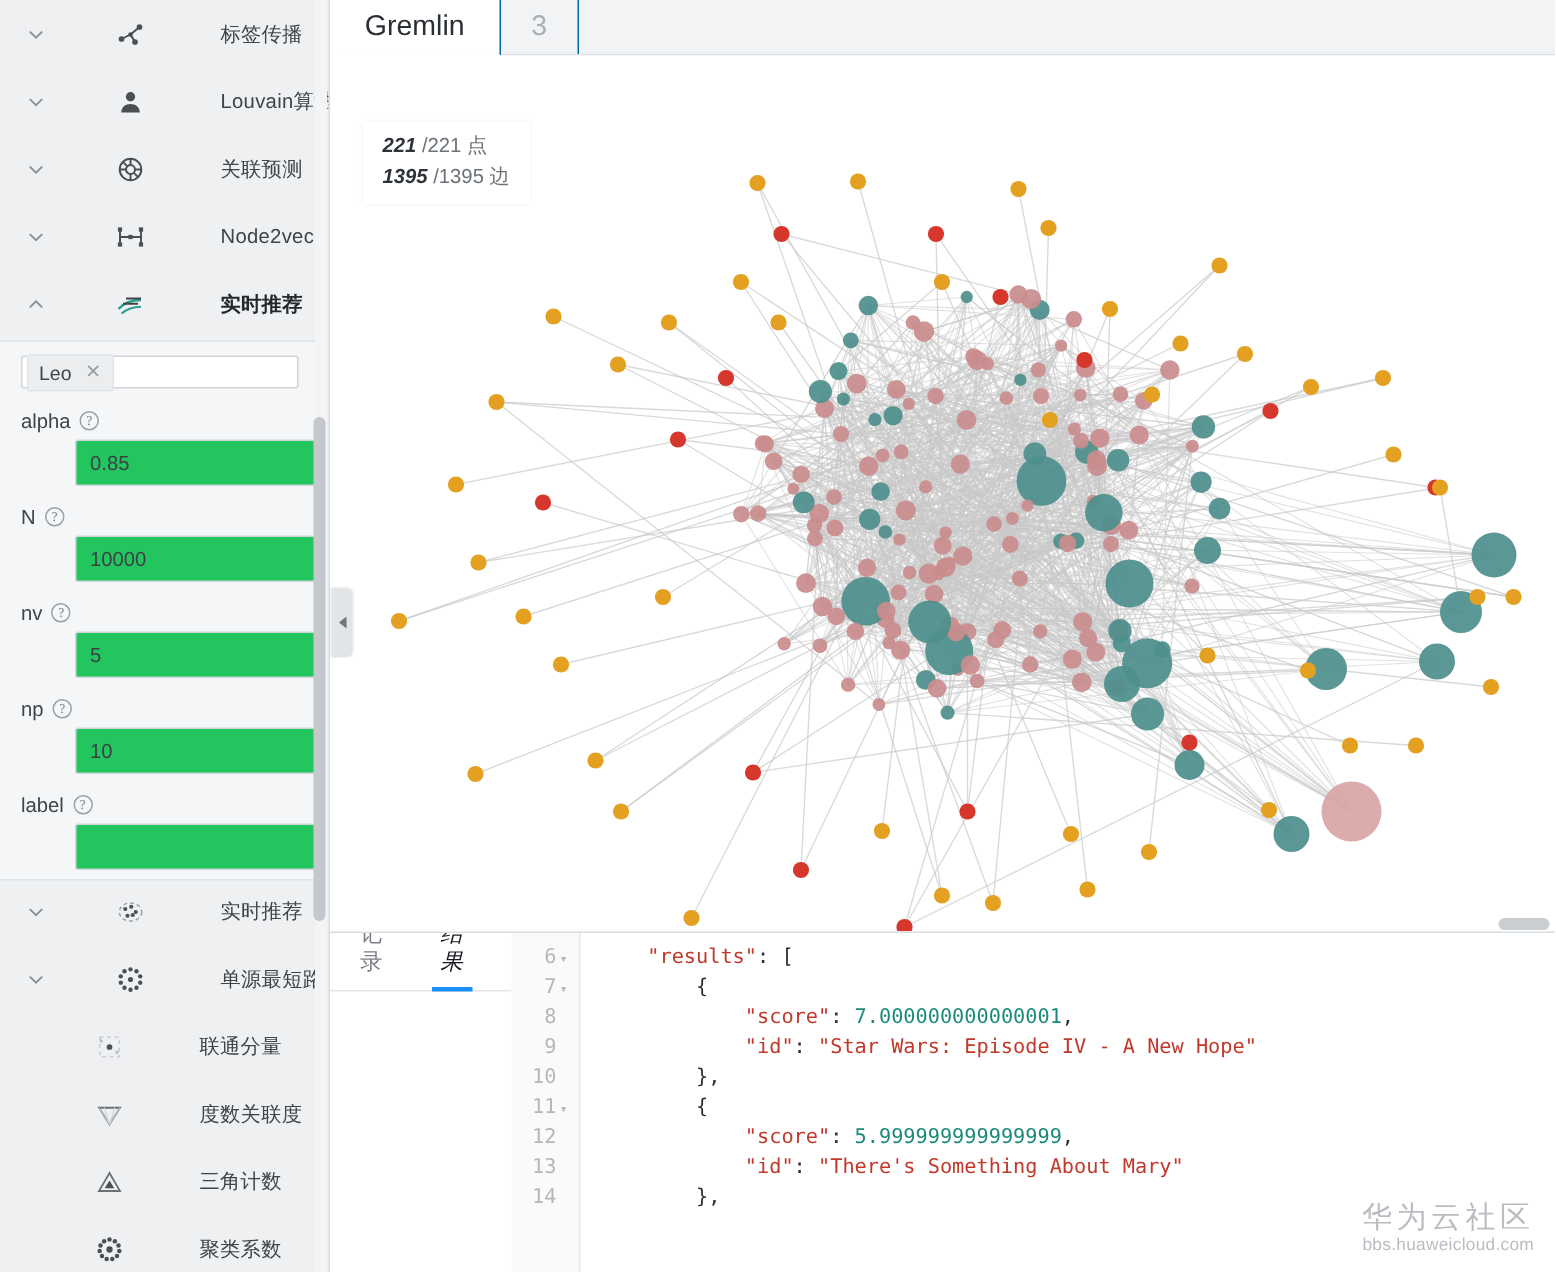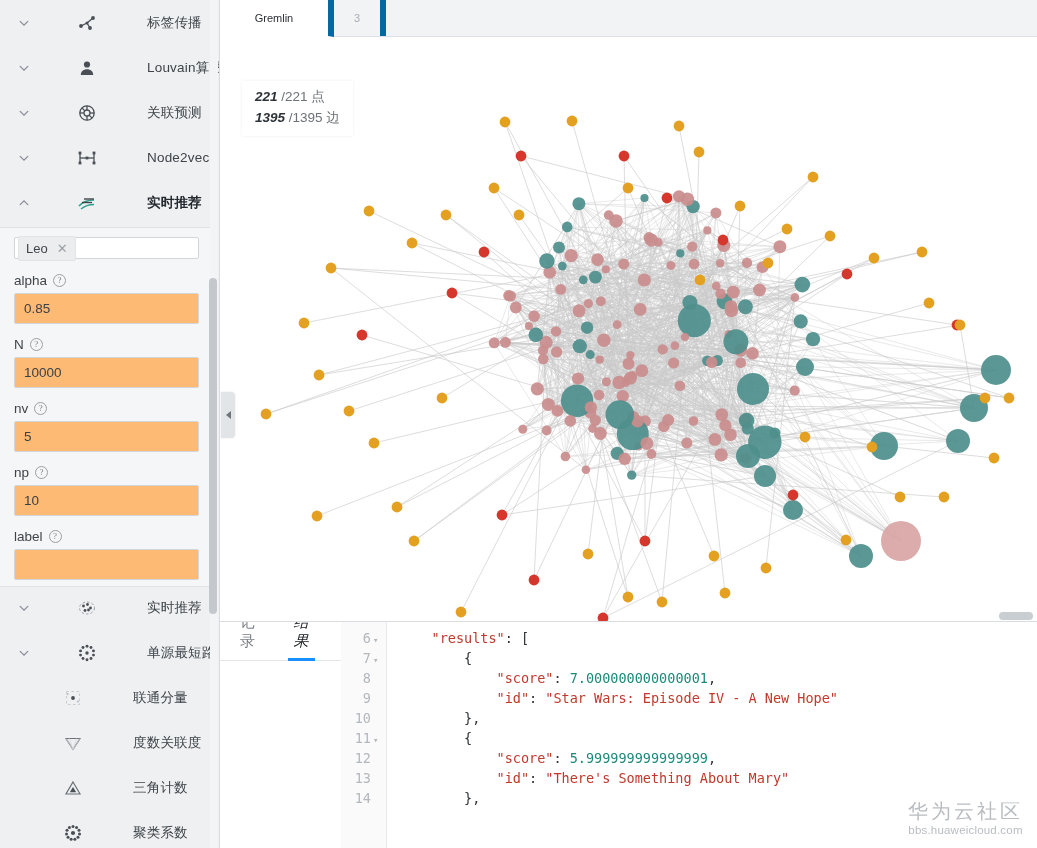--- a/index.html
+++ b/index.html
@@ -114,29 +114,30 @@
     border: 1px solid #9ba0a6;
     border-radius: 50%;
     font-size: 9px; color: #7d8289;
     margin-left: 6px;
     line-height: 1;
     font-family: "Liberation Serif", serif;
   }
   .fld-input {
     width: 100%;
     height: 31px;
-    background: #fdba74;
+    background: #22c55e;
     border: 1px solid #d2d6da;
     border-radius: 2px;
     font-size: 13.5px;
     color: #3c4146;
     padding: 0 9px;
     margin-bottom: 13px;
     font-family: "Liberation Sans", sans-serif;
     outline: none;
+    margin-left: 36px;
   }
   .fld-input::placeholder { color: #b8bcc1; }
 
   
   #sb-track {
     position: absolute; right: 1px; top: 0;
     width: 8px; height: 848px;
     background: #f2f4f5;
   }
   #sb-thumb {
@@ -177,23 +178,23 @@
   #tabbar {
     height: 37px; flex: 0 0 37px;
     background: #f2f3f5;
     border-bottom: 1px solid #dcdfe3;
     display: flex; align-items: stretch;
   }
   .qtab {
     display: flex; align-items: center; justify-content: center;
     min-width: 114px;
     padding: 0 18px;
-    font-size: 11px;
+    font-size: 19px;
     color: #4a4f55;
-    border-right: 6px solid #0369a1;
+    border-right: 1px solid #0369a1;
     cursor: pointer;
     background: #f2f3f5;
   }
   .qtab.active { background: #ffffff; border-bottom: 1px solid #ffffff; margin-bottom: -1px; color: #2a2f35; }
   .qtab.dim { color: #a9aeb4; min-width: 52px; padding: 0 10px; }
 
   
   #canvas-wrap {
     position: relative;
     flex: 1 1 auto;

